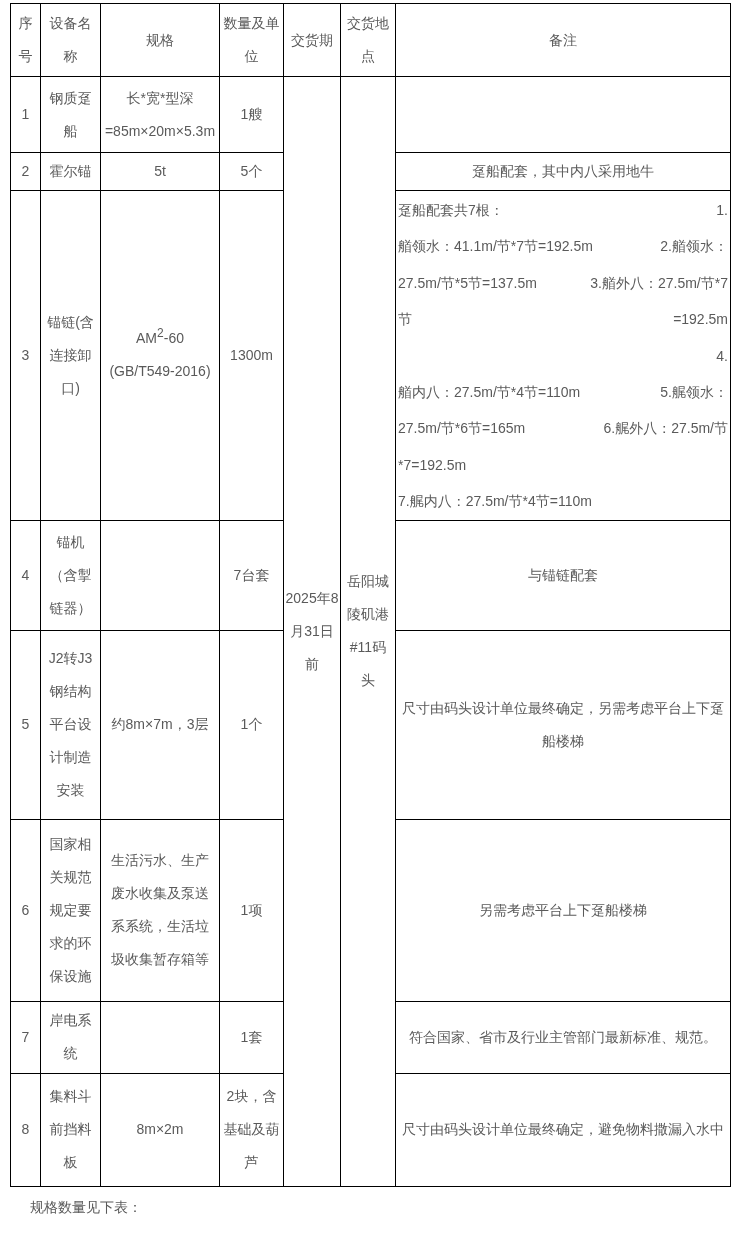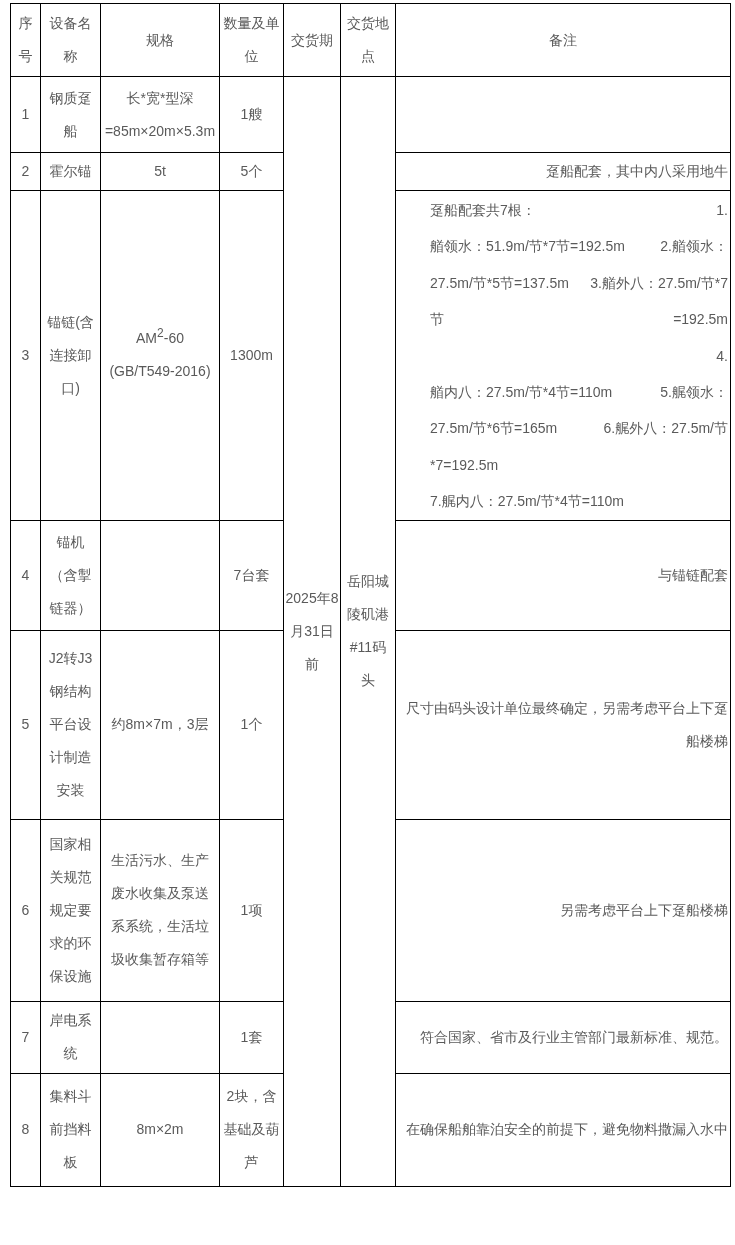--- a/index.html
+++ b/index.html
@@ -22,37 +22,36 @@
     font-weight: normal;
     font-size: 14px;
     line-height: 33px;
     text-align: center;
     vertical-align: middle;
     white-space: pre-line;
     padding: 0;
     overflow: hidden;
   }
   .spec-table td.remark-cell {
-    text-align: right;
+    text-align: center;
     white-space: normal;
     padding: 0 2px;
   }
   .spec-table td.remark-cell-lines {
     vertical-align: top;
     padding: 1px 2px 0 2px;
     white-space: normal;
   }
   .r3line {
     height: 36.4px;
     line-height: 36.4px;
     display: flex;
     justify-content: space-between;
     white-space: pre;
     overflow: hidden;
-    margin-left: 32px;
   }
   sup.spec-sup { font-size: 12px; line-height: 0; }
   .block { display: block; }
   .footer-note {
     margin: 9px 0 0 30px;
     font-size: 14px;
     line-height: 22px;
     color: #5a5a5a;
   }
 </style>
@@ -112,21 +111,21 @@
 
     <tr style="height:329px">
       <td>3</td>
       <td>锚链(含
 连接卸
 口)</td>
       <td><span>AM</span><sup class="spec-sup">2</sup><span>-60</span><span class="block">(GB/T549-2016)</span></td>
       <td>1300m</td>
       <td class="remark-cell-lines">
         <div class="r3line"><span>趸船配套共7根：</span><span>1.</span></div>
-        <div class="r3line"><span>艏领水：51.9m/节*7节=192.5m</span><span>2.艏领水：</span></div>
+        <div class="r3line"><span>艏领水：41.1m/节*7节=192.5m</span><span>2.艏领水：</span></div>
         <div class="r3line"><span>27.5m/节*5节=137.5m</span><span>3.艏外八：27.5m/节*7</span></div>
         <div class="r3line"><span>节</span><span>=192.5m</span></div>
         <div class="r3line"><span></span><span>4.</span></div>
         <div class="r3line"><span>艏内八：27.5m/节*4节=110m</span><span>5.艉领水：</span></div>
         <div class="r3line"><span>27.5m/节*6节=165m</span><span>6.艉外八：27.5m/节</span></div>
         <div class="r3line"><span>*7=192.5m</span><span></span></div>
         <div class="r3line"><span>7.艉内八：27.5m/节*4节=110m</span><span></span></div>
       </td>
     </tr>
 
@@ -178,18 +177,19 @@
 
     <tr style="height:113px">
       <td>8</td>
       <td>集料斗
 前挡料
 板</td>
       <td>8m×2m</td>
       <td>2块，含
 基础及葫
 芦</td>
-      <td class="remark-cell">在确保船舶靠泊安全的前提下，避免物料撒漏入水中</td>
+      <td class="remark-cell">尺寸由码头设计单位最终确定，避免物料撒漏入水中</td>
     </tr>
   </tbody>
     </table>
 
+  <div class="footer-note">规格数量见下表：</div>
 </div>
 
 </body></html>

